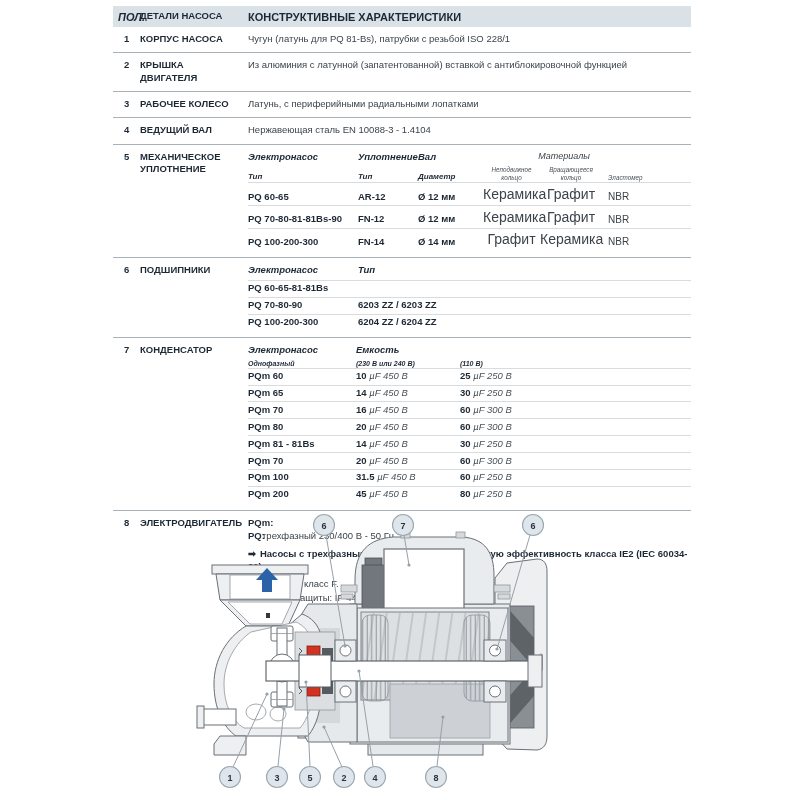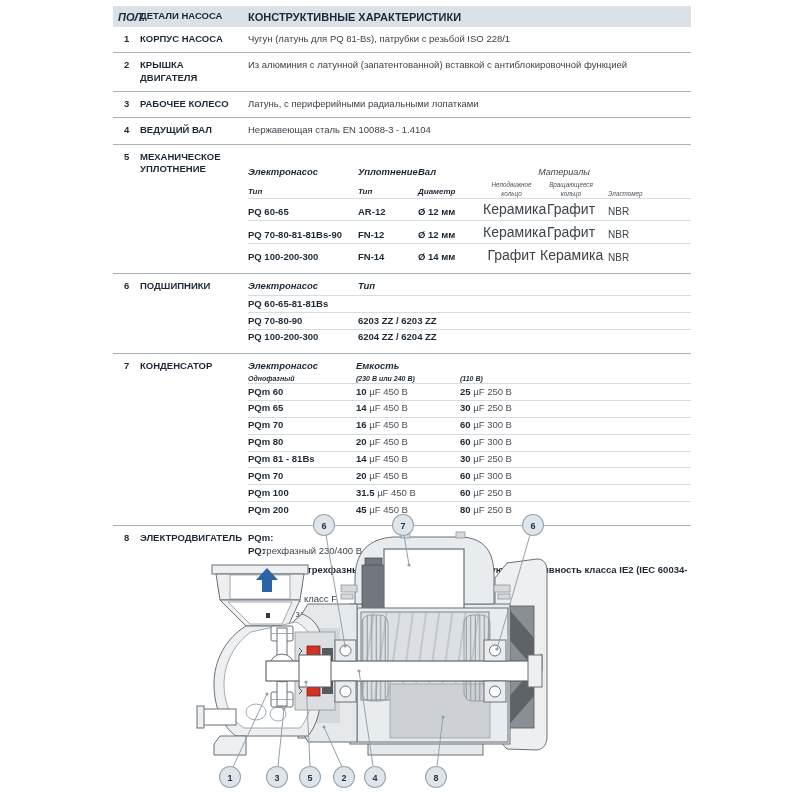--- a/index.html
+++ b/index.html
@@ -27,26 +27,26 @@
   .c-body { flex:1; font-size:9.5px; color:#3c434a; line-height:1.3; }
 
   
   .g5 { display:grid; grid-template-columns:110px 60px 65px 57px 62px 1fr; align-items:end; }
   .g6 { display:grid; grid-template-columns:110px 1fr; }
   .g7 { display:grid; grid-template-columns:108px 104px 1fr; }
   .bi { font-weight:bold; font-style:italic; color:#1d2835; font-size:9.5px; }
   .bis { font-weight:bold; font-style:italic; color:#1d2835; font-size:8px; padding-top:2px; }
   .it  { font-style:italic; color:#3c434a; font-size:9px; }
   .tiny { font-size:6.3px; font-style:italic; color:#4a5158; text-align:center; padding-top:3px; }
-  .mat-h { grid-column:4/7; text-align:center; padding-right:46px;margin-top:16px; }
+  .mat-h { grid-column:4/7; text-align:center; padding-right:46px; }
   .dr { border-top:1px solid #d9dcdf; padding:1.5px 0 2px; }
   .b { font-weight:bold; color:#1d2835; }
   .ctr { text-align:center; font-size:14px; color:#3c434a; }
   .ctr-l { text-align:left; padding-left:6px; font-size:10px; color:#3c434a; }
-  .bu { color:#4a5158; font-weight:normal; }
+  .bu { color:#4a5158; font-weight:normal;font-style:italic; }
 
   
   .mline { display:flex; margin-bottom:1px; }
   .mlabel { width:14px; font-weight:bold; color:#1d2835; }
   .note { font-weight:bold; color:#1d2835; margin:6px 0 5px; }
   .note .arrow { margin-right:4px; }
   .dash { margin-top:2px; }
 
   
   .diagram { position:absolute; left:150px; top:508px; }

